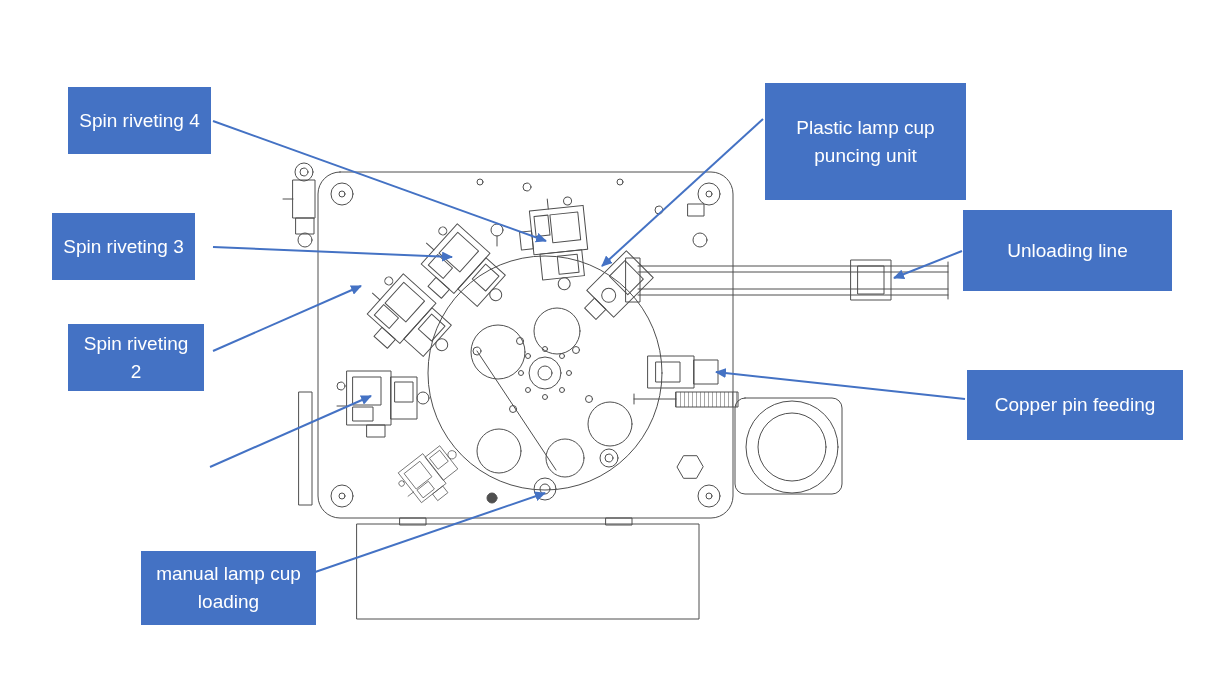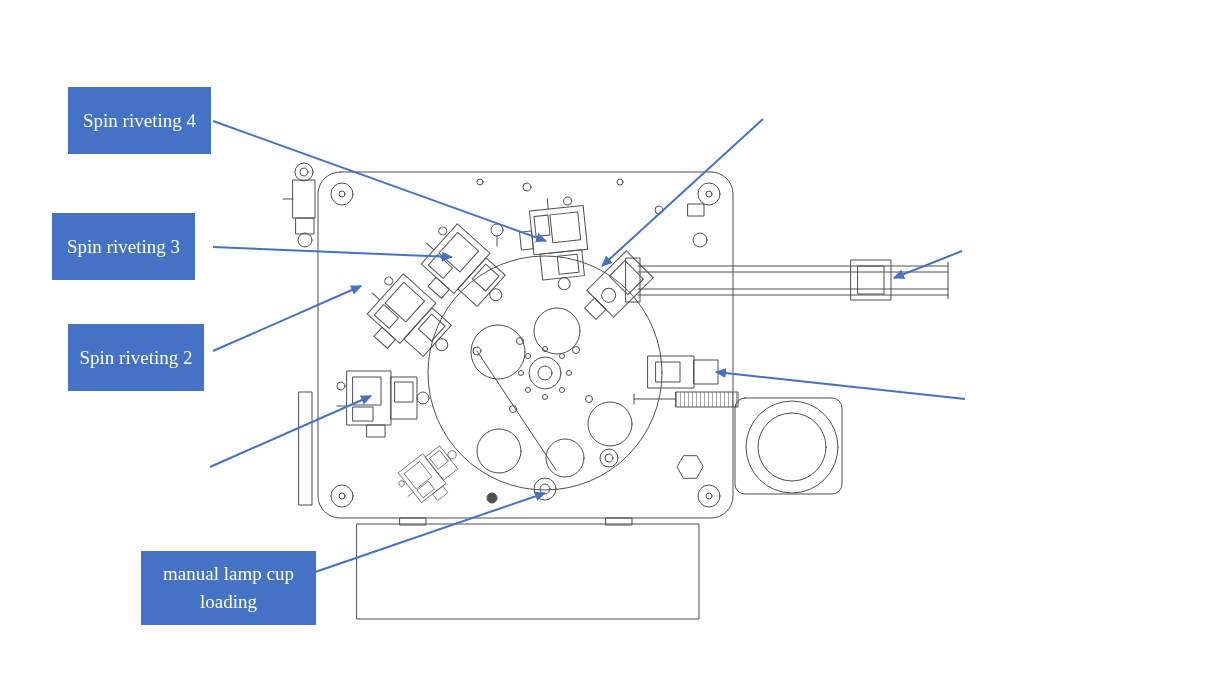--- a/index.html
+++ b/index.html
@@ -1,18 +1,18 @@
 <!DOCTYPE html>
 <html style="--label-bg: #4472c4; --label-text: #ffffff; --arrow-color: #4472c4; --drawing-stroke: #4f4f4f;"><head>
 <meta charset="utf-8">
 <style>
   html,body{margin:0;padding:0;background:#ffffff;}
   .canvas{
     position:relative;width:1231px;height:679px;background:#ffffff;
-    font-family:Liberation Serif, serif;overflow:hidden;
+    font-family:Liberation Sans, sans-serif;overflow:hidden;
   }
   .drawing{position:absolute;left:0;top:0;}
   .machine{stroke:var(--drawing-stroke,#4f4f4f);fill:none;stroke-width:1;stroke-linejoin:round;stroke-linecap:round;}
   .arrows line{stroke:var(--arrow-color,#4472c4);stroke-width:2;}
   #arrowhead polygon{fill:var(--arrow-color,#4472c4);stroke:none;}
   .label{
     position:absolute;background:var(--label-bg,#4472c4);color:var(--label-text,#ffffff);
     display:flex;align-items:center;justify-content:center;text-align:center;
     font-size:19px;line-height:1.45;padding:4px 8px;box-sizing:border-box;
   }
@@ -187,16 +187,25 @@
 
   <div class="label" style="left:68px;top:324px;width:136px;height:67px">
     <span>Spin riveting 2</span>
   </div>
 
 
   <div class="label" style="left:141px;top:551px;width:175px;height:74px">
     <span>manual lamp cup loading</span>
   </div>
 
-
-
+  <div class="label" style="left:765px;top:83px;width:201px;height:117px">
+    <span>Plastic lamp cup puncing unit</span>
+  </div>
+
+  <div class="label" style="left:963px;top:210px;width:209px;height:81px">
+    <span>Unloading line</span>
+  </div>
+
+  <div class="label" style="left:967px;top:370px;width:216px;height:70px">
+    <span>Copper pin feeding</span>
+  </div>
 
 </div>
 
 </body></html>

